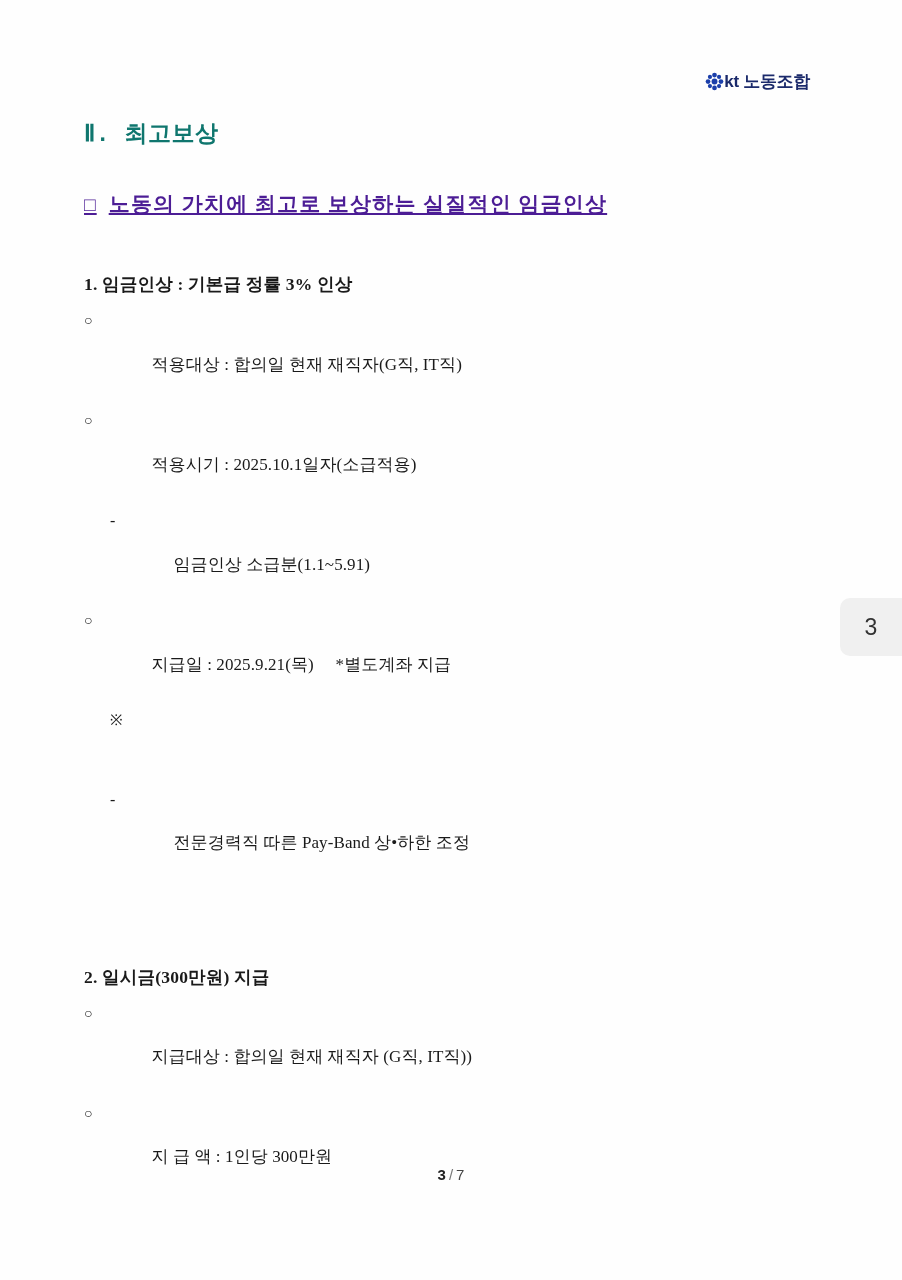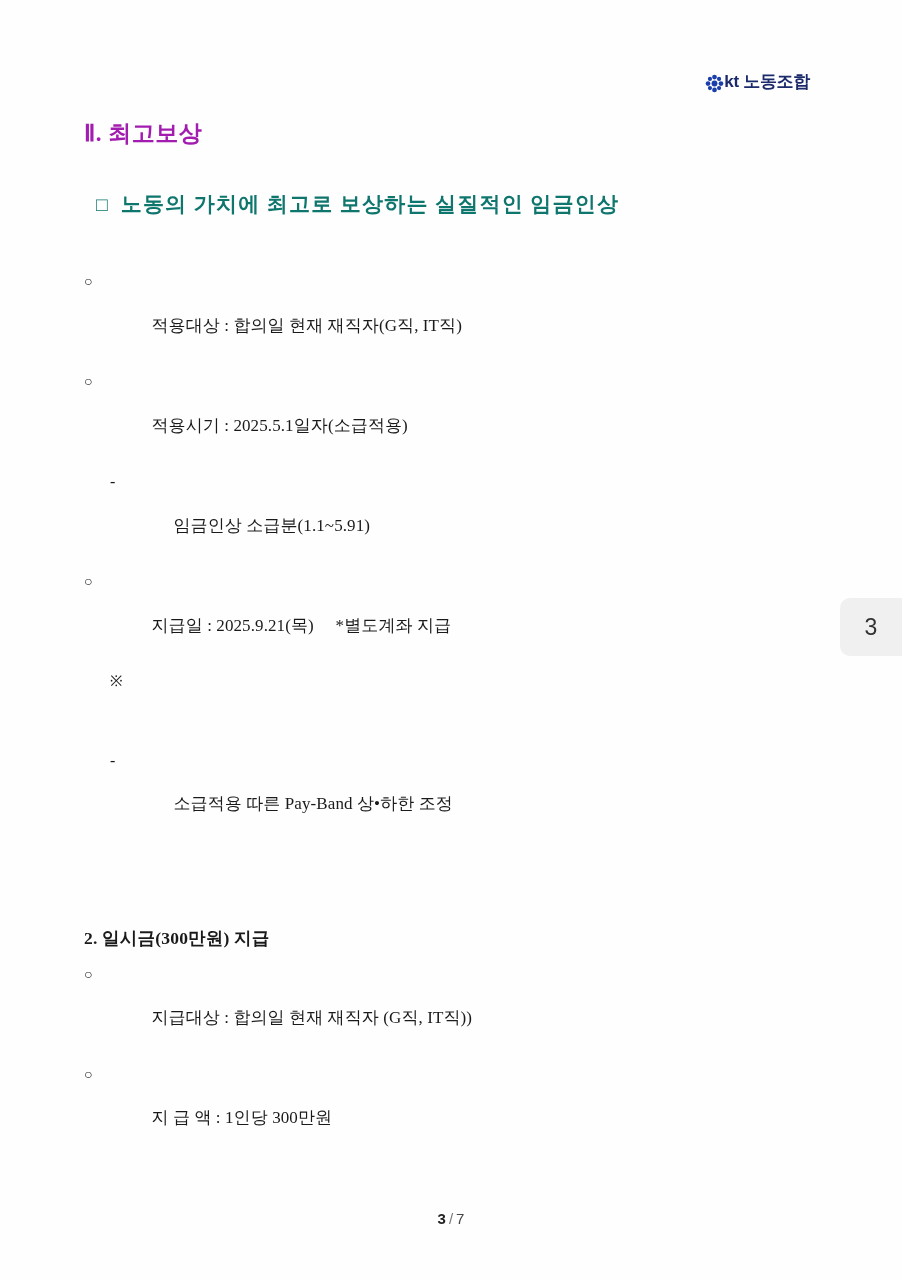--- a/index.html
+++ b/index.html
@@ -22,21 +22,21 @@
     inset: 0;
     background: #fefefe;
   }
 
   
   .logo-block {
     position: absolute;
     top: 70px;
     right: 92px;
     display: flex;
-    align-items: flex-end;
+    align-items: center;
     gap: 0;
   }
   .logo-mark {
     width: 19px;
     height: 19px;
     display: block;
   }
   .logo-text {
     font-family: "Liberation Sans", sans-serif;
     font-size: 17px;
@@ -52,30 +52,31 @@
     left: 84px;
     top: 118px;
     width: 740px;
   }
 
   h1.chapter {
     margin: 0;
     font-size: 23px;
     font-weight: 700;
     letter-spacing: 0.5px;
-    color: #a21caf;
-    font-family: Liberation Serif, serif;
+    color: #0f766e;
+    font-family: Liberation Mono, monospace;
   }
 
   h2.section {
-    margin: 41px 0 0 12px;
+    margin: 41px 0 0 0;
     font-size: 21px;
     font-weight: 700;
     letter-spacing: 1.2px;
-    color: #0f766e;
+    color: #4c1d95;
+    text-decoration: underline;
   }
   h2.section .boxmark {
     font-size: 19px;
     margin-right: 12px;
     font-weight: 400;
   }
 
   .item-group { margin-top: 54px; }
   .item-group.second { margin-top: 90px; }
 
@@ -147,21 +148,20 @@
   
   .footer {
     position: absolute;
     left: 0;
     right: 0;
     top: 1166px;
     text-align: center;
     font-family: "Liberation Sans", sans-serif;
     font-size: 15px;
     color: #222;
-    margin-top: 44px;
   }
   .footer .cur { font-weight: 700; }
   .footer .sep { color: #777; margin: 0 3px; font-weight: 400; }
   .footer .tot { color: #444; }
 </style>
 </head>
 <body>
 
 <div class="page">
 
@@ -186,43 +186,44 @@
 
   <div class="content">
 
     <h1 class="chapter">Ⅱ. 최고보상</h1>
 
     <h2 class="section">
       <span class="boxmark">□</span><span>노동의 가치에 최고로 보상하는 실질적인 임금인상</span>
     </h2>
 
     <div class="item-group">
+      <p class="num-head">1. 임금인상 : 기본급 정률 3% 인상</p>
       <ul class="bullets">
         <li class="lvl1">
           <span class="mk">○</span>
           <span>적용대상 : 합의일 현재 재직자(G직, IT직)</span>
         </li>
         <li class="lvl1">
           <span class="mk">○</span>
-          <span>적용시기 : 2025.5.1일자(소급적용)</span>
+          <span>적용시기 : 2025.10.1일자(소급적용)</span>
         </li>
         <li class="lvl2 small">
           <span class="mk">-</span>
           <span>임금인상 소급분(1.1~5.91)</span>
         </li>
         <li class="lvl1">
           <span class="mk">○</span>
           <span>지급일 : 2025.9.21(목)     *별도계좌 지급</span>
         </li>
         <li class="lvl2b small">
           <span class="mk">※</span>
         </li>
         <li class="lvl2">
           <span class="mk">-</span>
-          <span>소급적용 따른 Pay-Band 상•하한 조정</span>
+          <span>전문경력직 따른 Pay-Band 상•하한 조정</span>
         </li>
       </ul>
     </div>
 
     <div class="item-group second">
       <p class="num-head">2. 일시금(300만원) 지급</p>
       <ul class="bullets">
         <li class="lvl1">
           <span class="mk">○</span>
           <span>지급대상 : 합의일 현재 재직자 (G직, IT직))</span>

